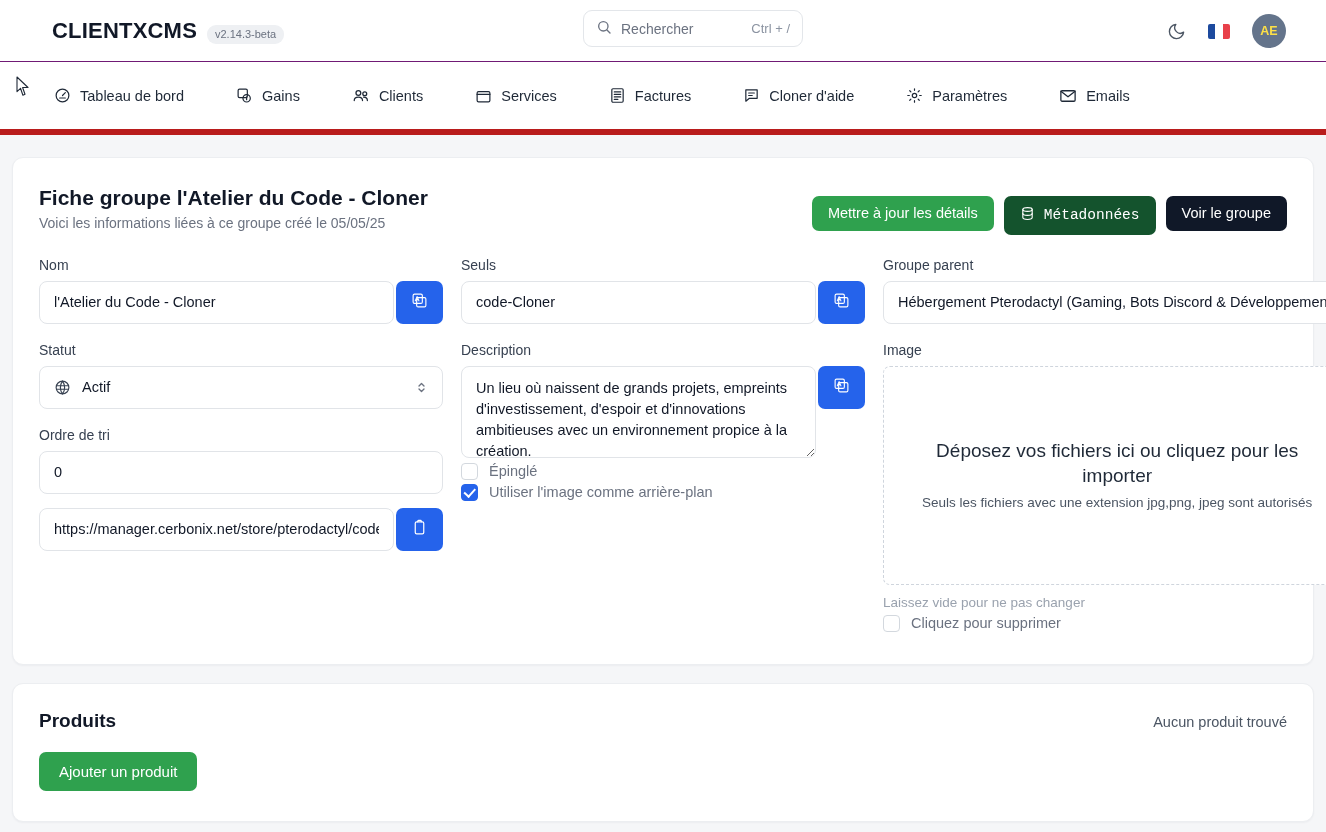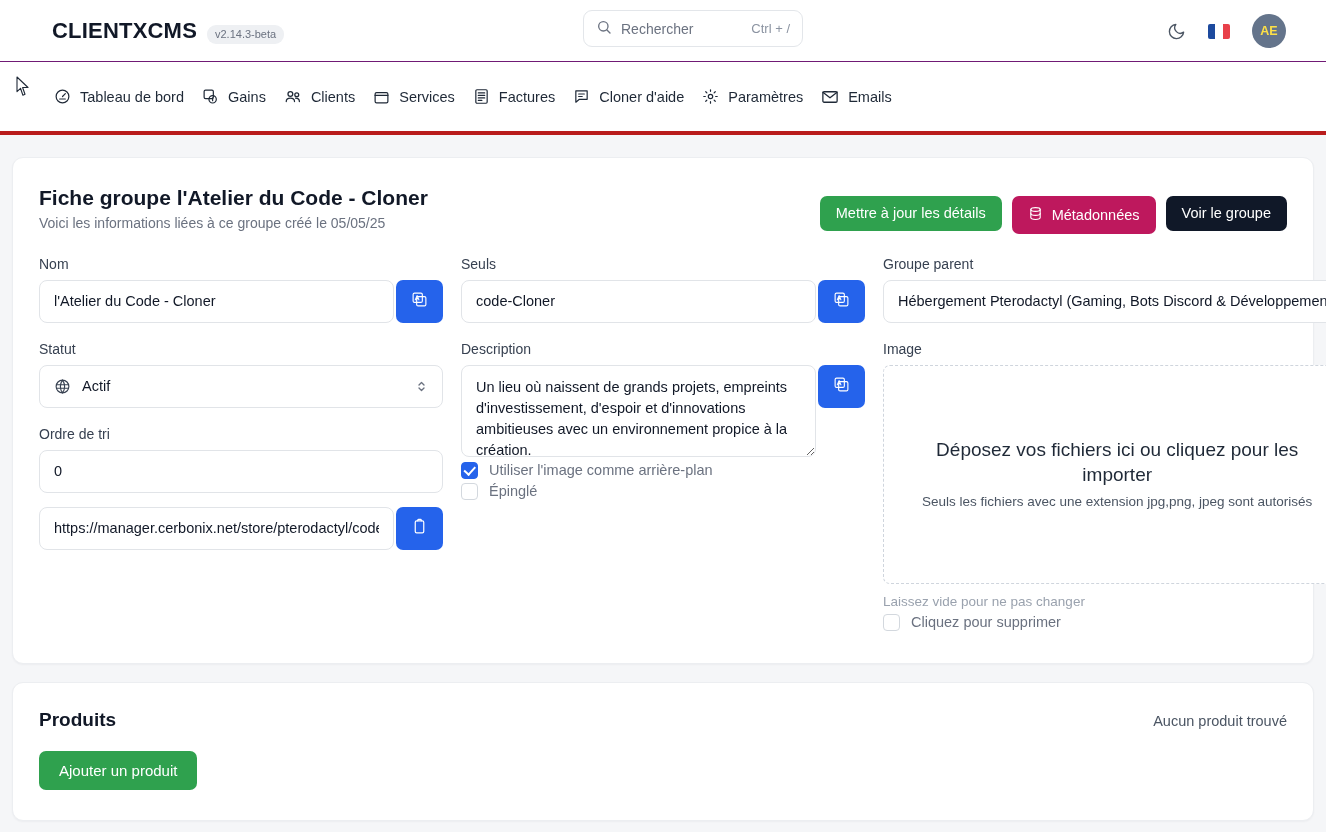--- a/index.html
+++ b/index.html
@@ -59,24 +59,24 @@
   .avatar {
     width: 34px; height: 34px; border-radius: 50%;
     background: #64748b; color: #fde047;
     font-size: 12.5px; font-weight: 600;
     display: flex; align-items: center; justify-content: center;
   }
 
   
   .navbar {
     height: 73px; background: #fff;
-    border-bottom: 4px solid #b91c1c;
+    border-bottom: 6px solid #b91c1c;
     display: flex; align-items: center;
     padding-left: 52px;
-    gap: 14px;
+    gap: 48px;
   }
   .nav-item {
     display: flex; align-items: center; gap: 9px;
     font-size: 14.5px; color: #1f2937;
     cursor: pointer; padding: 6px 2px;
     white-space: nowrap;
   }
   .nav-item svg { display: block; }
 
   
@@ -96,21 +96,21 @@
 
   .head-actions { display: flex; gap: 10px; align-items: flex-start; padding-top: 12px; }
   .btn {
     border: none; border-radius: 7px;
     font-family: inherit; font-size: 14.5px;
     padding: 10px 16px; cursor: pointer;
     display: inline-flex; align-items: center; gap: 9px;
     line-height: 1;
   }
   .btn-green { background: #2fa14e; color: #fff; }
-  .btn-slate { background: #be185d; color: #fff; }
+  .btn-slate { background: #14532d; color: #fff; font-family: Liberation Mono, monospace; }
   .btn-dark  { background: #101828; color: #fff; }
 
   
   .grid {
     margin-top: 22px;
     display: grid;
     grid-template-columns: 404px 404px 1fr;
     column-gap: 18px;
   }
   .field-label {
@@ -443,26 +443,26 @@
                   <rect x="3" y="3" width="13" height="13" rx="2"></rect>
                   <rect x="8" y="8" width="13" height="13" rx="2"></rect>
                   <path d="M6 12.5l2.6-6 2.6 6M6.8 10.8h3.6"></path>
                 </svg>
             </span>
           </button>
         </div>
 
         <div class="checks">
           <div class="check-row">
+            <span class="cb"></span>
+            <span>Épinglé</span>
+          </div>
+          <div class="check-row">
             <span class="cb on"></span>
             <span>Utiliser l'image comme arrière-plan</span>
-          </div>
-          <div class="check-row">
-            <span class="cb"></span>
-            <span>Épinglé</span>
           </div>
         </div>
       </div>
 
       <div class="col-right mt">
         <label class="field-label">Image</label>
         <div class="dropzone">
           <div class="dz-main">Déposez vos fichiers ici ou cliquez pour les importer</div>
           <div class="dz-sub">Seuls les fichiers avec une extension jpg,png, jpeg sont autorisés</div>
         </div>

